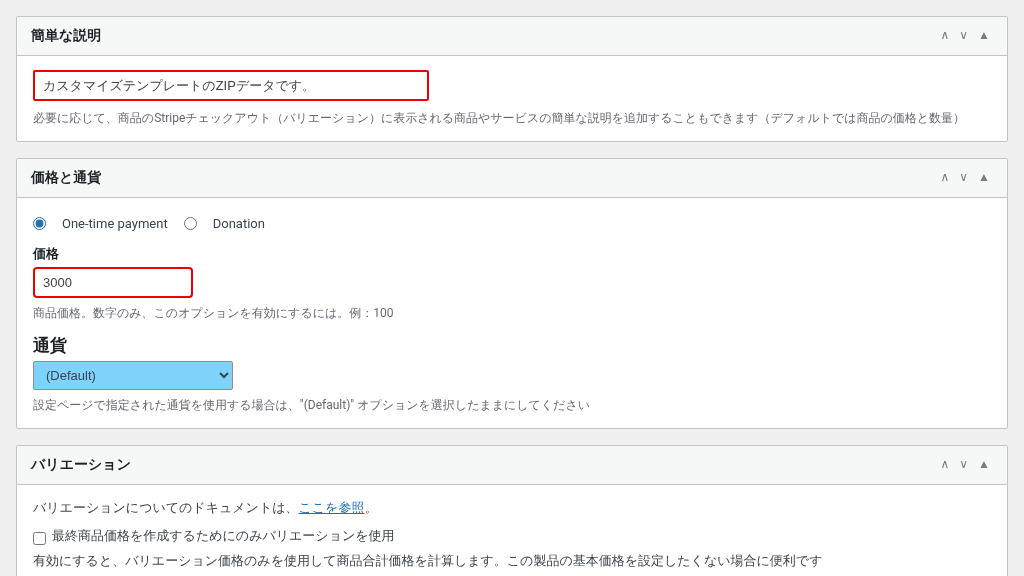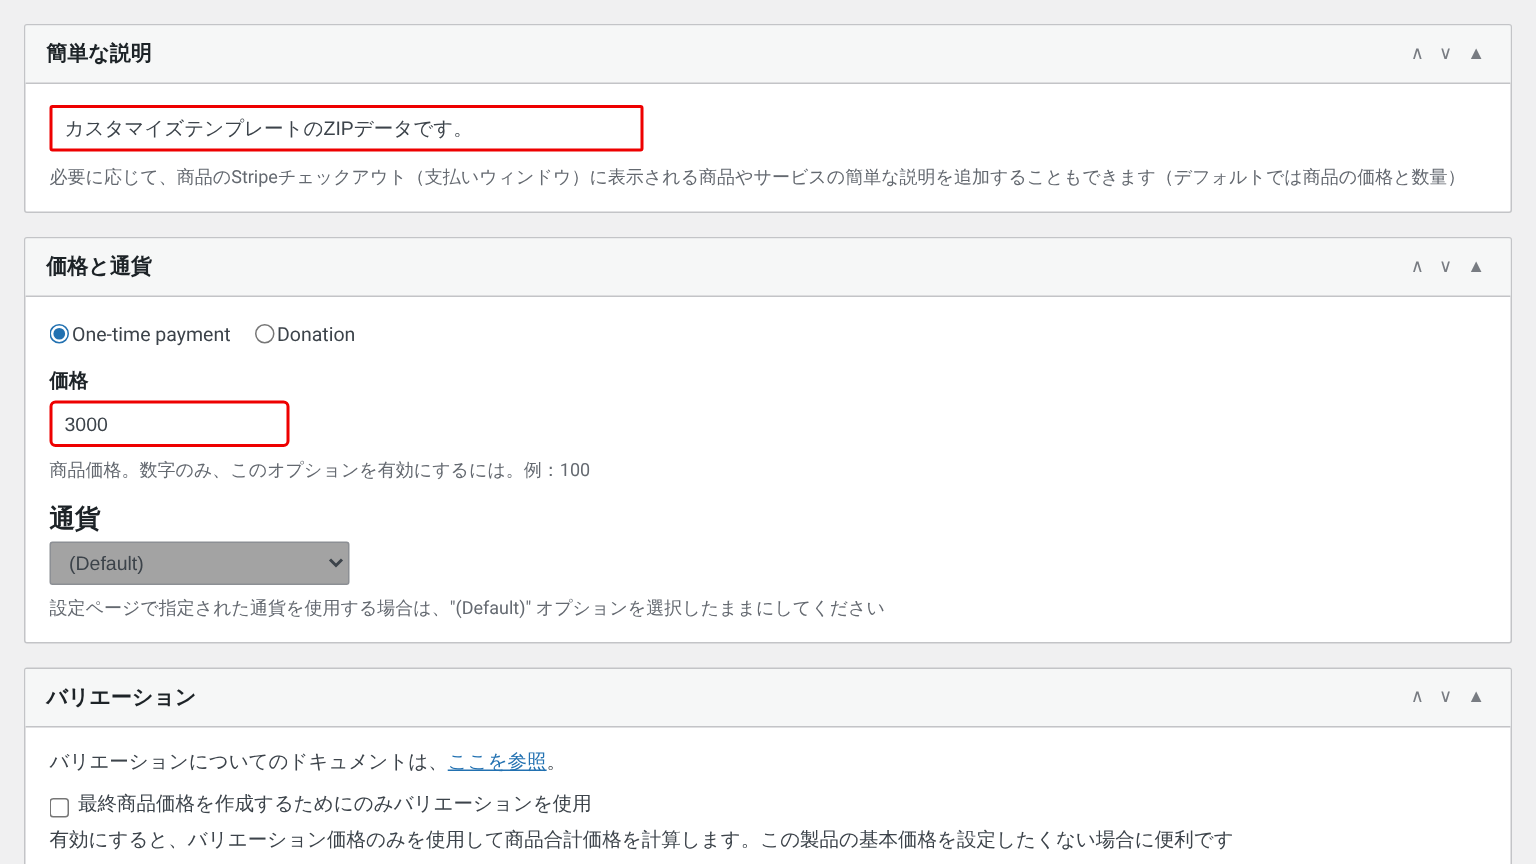--- a/index.html
+++ b/index.html
@@ -62,22 +62,22 @@
     }
     .payment-type-row {
       display: flex;
       align-items: center;
       gap: 16px;
       margin-bottom: 14px;
       margin-top: 4px;
     }
     .radio-label {
       display: flex;
-      align-items: flex-start;
-      gap: 2px;
+      align-items: center;
+      gap: 16px;
       font-size: 13px;
       cursor: pointer;
     }
     .radio-label input[type="radio"] {
       accent-color: #2271b1;
     }
     .field-label {
       font-size: 13px;
       font-weight: 600;
       color: #1d2327;
@@ -102,21 +102,21 @@
       margin-bottom: 4px;
       display: block;
       margin-top: 12px;
     }
     .currency-select {
       border: 1px solid #8c8f94;
       border-radius: 2px;
       padding: 5px 24px 5px 8px;
       font-size: 13px;
       color: #3c434a;
-      background: #a3a3a3;
+      background: #7dd3fc;
       width: 200px;
       display: block;
       margin-bottom: 6px;
       appearance: auto;
     }
     .variation-doc-text {
       font-size: 13px;
       color: #3c434a;
       margin-bottom: 10px;
     }
@@ -155,21 +155,21 @@
   <div class="section-header">
     <span class="section-title">簡単な説明</span>
     <div class="section-controls">
       <span>∧</span>
       <span>∨</span>
       <span>▲</span>
     </div>
   </div>
   <div class="section-body">
     <input type="text" class="description-input" value="カスタマイズテンプレートのZIPデータです。" style="">
-    <p class="help-text">必要に応じて、商品のStripeチェックアウト（支払いウィンドウ）に表示される商品やサービスの簡単な説明を追加することもできます（デフォルトでは商品の価格と数量）</p>
+    <p class="help-text">必要に応じて、商品のStripeチェックアウト（バリエーション）に表示される商品やサービスの簡単な説明を追加することもできます（デフォルトでは商品の価格と数量）</p>
   </div>
 </div>
 
 <div class="section">
   <div class="section-header">
     <span class="section-title">価格と通貨</span>
     <div class="section-controls">
       <span>∧</span>
       <span>∨</span>
       <span>▲</span>

